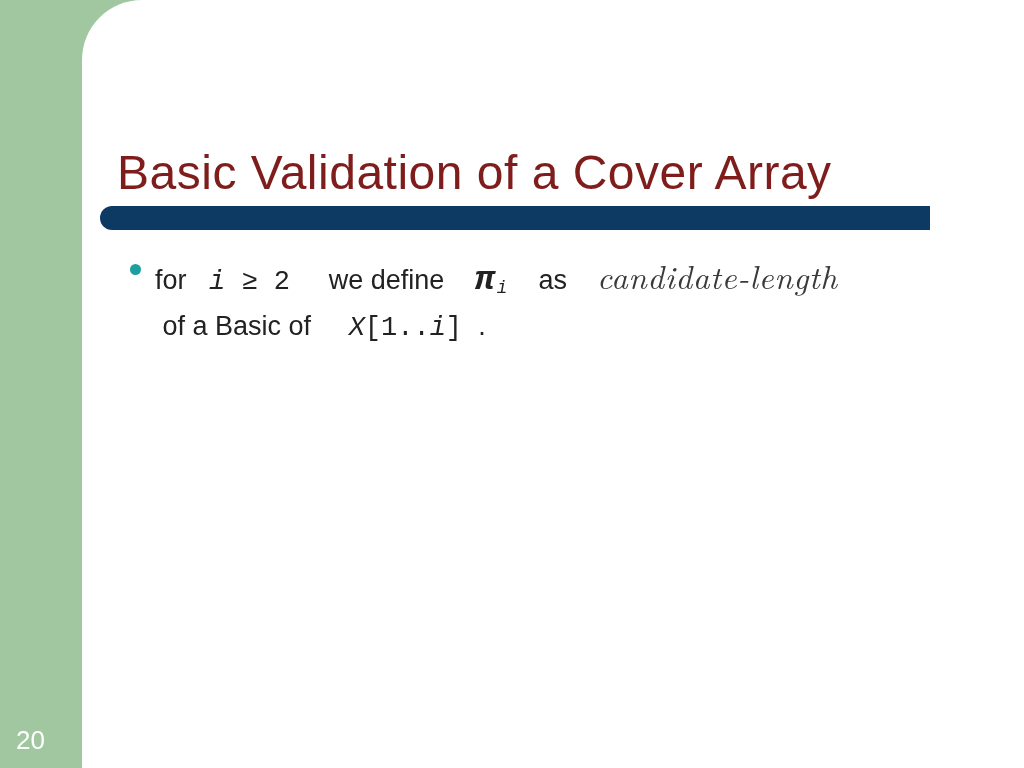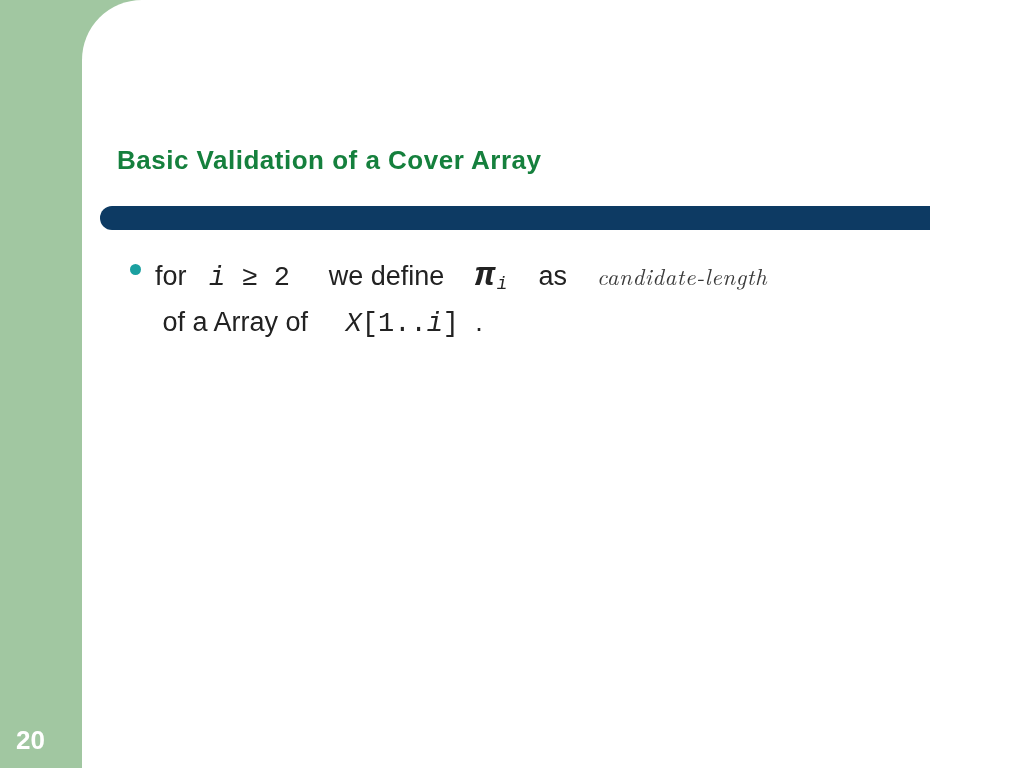--- a/index.html
+++ b/index.html
@@ -34,23 +34,23 @@
     top: 0;
     width: 942px;
     height: 768px;
     background: #ffffff;
     border-top-left-radius: 60px;
   }
   .title {
     position: absolute;
     left: 117px;
     top: 145px;
-    font-size: 26px;
-    font-weight: bold;
-    color: #15803d;
+    font-size: 48px;
+    font-weight: normal;
+    color: #7f1d1d;
     letter-spacing: 0.5px;
   }
   .rule {
     position: absolute;
     left: 100px;
     top: 206px;
     width: 830px;
     height: 24px;
     background: #0d3a63;
     border-radius: 12px 0 0 12px;
@@ -87,31 +87,31 @@
   .math-up { font-style: normal; }
   .sub {
     font-size: 0.65em;
     vertical-align: -0.25em;
     font-style: italic;
     padding-left: 2px;
   }
   .cand {
     font-family: "Latin Modern Roman", "CMU Serif", Georgia, "Times New Roman", serif;
     font-style: italic;
-    font-size: 23px;
+    font-size: 33px;
     color: #3a3a3a;
     letter-spacing: 0.5px;
   }
   .slide-number {
     position: absolute;
     left: 16px;
     bottom: 12px;
     color: #ffffff;
     font-size: 26px;
-    font-weight: bold;
+    font-weight: normal;
   }
   .nowrap { white-space: nowrap; }
 </style>
 </head>
 <body>
 
 <div class="left-band"></div>
 <div class="top-notch"></div>
 
 <div class="card"></div>
@@ -134,21 +134,21 @@
       &nbsp;&nbsp;
       <span class="math nowrap">
         <span class="math-it" style="font-size:1.25em; font-weight:bold;">π</span><span class="sub">i</span>
       </span>
       &nbsp;
       <span>as</span>
       &nbsp;&nbsp;
       <span class="cand nowrap">candidate-length</span>
       <br>
       <span style="display:inline-block; height:4px;"></span>
-      <span>of  a  Array  of</span>
+      <span>of  a  Basic  of</span>
       &nbsp;&nbsp;&nbsp;
       <span class="math nowrap">
         <span class="math-it">X</span><span class="math-up">[</span><span class="math-up">1</span><span class="math-up">..</span><span class="math-it">i</span><span class="math-up">]</span>
       </span>
       <span>.</span>
     </div>
   </div>
 </div>
 
 <div class="slide-number">20</div>

